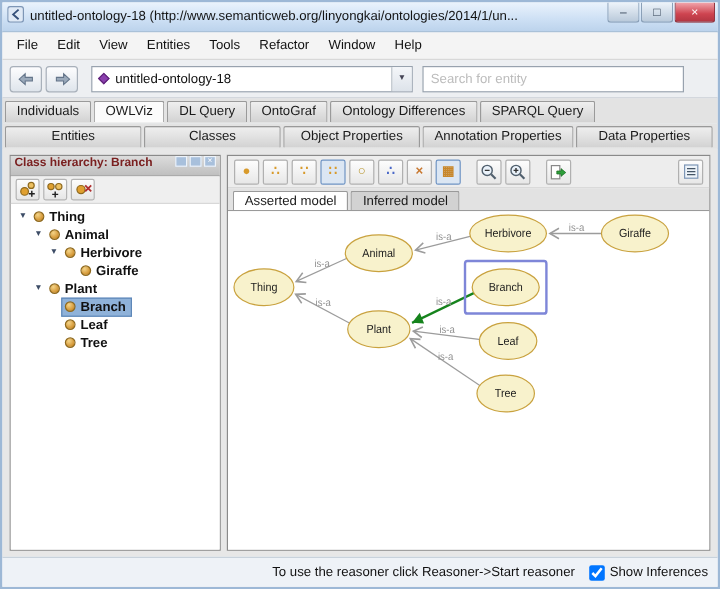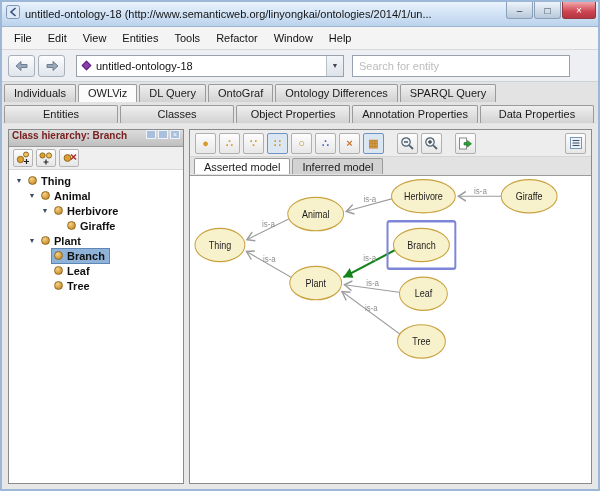--- a/index.html
+++ b/index.html
@@ -59,21 +59,21 @@
     background:radial-gradient(circle at 35% 30%,#f4d488,#cf8f2c 75%);border:1px solid #8f6a1f;margin:0 4px 0 1px}
   
   .viz-toolbar{height:27px;flex:0 0 27px;display:flex;align-items:center;gap:3px;padding:0 5px;background:#ededed;border-bottom:1px solid #d5d5d5}
   .viz-group{display:flex;gap:3px}
   .viz-btn{width:21px;height:21px;border:1px solid #b0b0b0;border-radius:2px;background:linear-gradient(#fdfdfd,#e7e7e7);
     display:flex;align-items:center;justify-content:center;padding:0}
   .viz-btn.pressed{background:#dbe6f3;border:1px solid #6f94c4}
   .viz-glyph{font-size:11px;line-height:11px;font-weight:bold}
   .viz-sep{width:7px}
   .viz-spacer{flex:1}
-  .viz-tabs{height:19px;flex:0 0 19px;display:flex;align-items:flex-start;gap:2px;background:#e2e2e2;padding:1px 4px 0;border-bottom:1px solid #9a9a9a}
+  .viz-tabs{height:19px;flex:0 0 19px;display:flex;align-items:center;gap:2px;background:#e2e2e2;padding:1px 4px 0;border-bottom:1px solid #9a9a9a}
   .viz-tab{font-size:11px;padding:2px 9px 1px;border:1px solid #9a9a9a;border-bottom:none;background:#d2d2d2;border-radius:2px 2px 0 0;color:#1a1a1a}
   .viz-tab.active{background:#ffffff}
   .canvas{flex:1;background:#fff;min-height:0}
   .canvas svg{width:100%;height:100%;display:block}
   .edge-label{font-size:8px;fill:#8f8f8f;text-anchor:middle;font-family:"Liberation Sans","DejaVu Sans",sans-serif}
   .node-label{font-size:9px;fill:#1c1c1c;text-anchor:middle;font-family:"Liberation Sans","DejaVu Sans",sans-serif}
   
   .statusbar{height:25px;flex:0 0 25px;display:flex;align-items:center;justify-content:flex-end;gap:12px;
     padding:0 8px;background:#eef2f7;font-size:11px;color:#111;border-top:1px solid #c8d2dc}
   .statusbar label{display:flex;align-items:center;gap:4px}
@@ -356,14 +356,21 @@
             <g>
               <ellipse cx="232" cy="139" rx="24" ry="14" fill="#f8f2cc" stroke="#c9a23f"></ellipse>
               <text x="232" y="142" class="node-label">Tree</text>
             </g>
           </svg>
       </div>
     </div>
 
   </div>
 
+  <div class="statusbar">
+    <span>To use the reasoner click Reasoner-&gt;Start reasoner</span>
+    <label>
+      <input type="checkbox" id="showInf" checked="" style="">
+      <span>Show Inferences</span>
+    </label>
+  </div>
 
 </div>
 
 </body></html>

